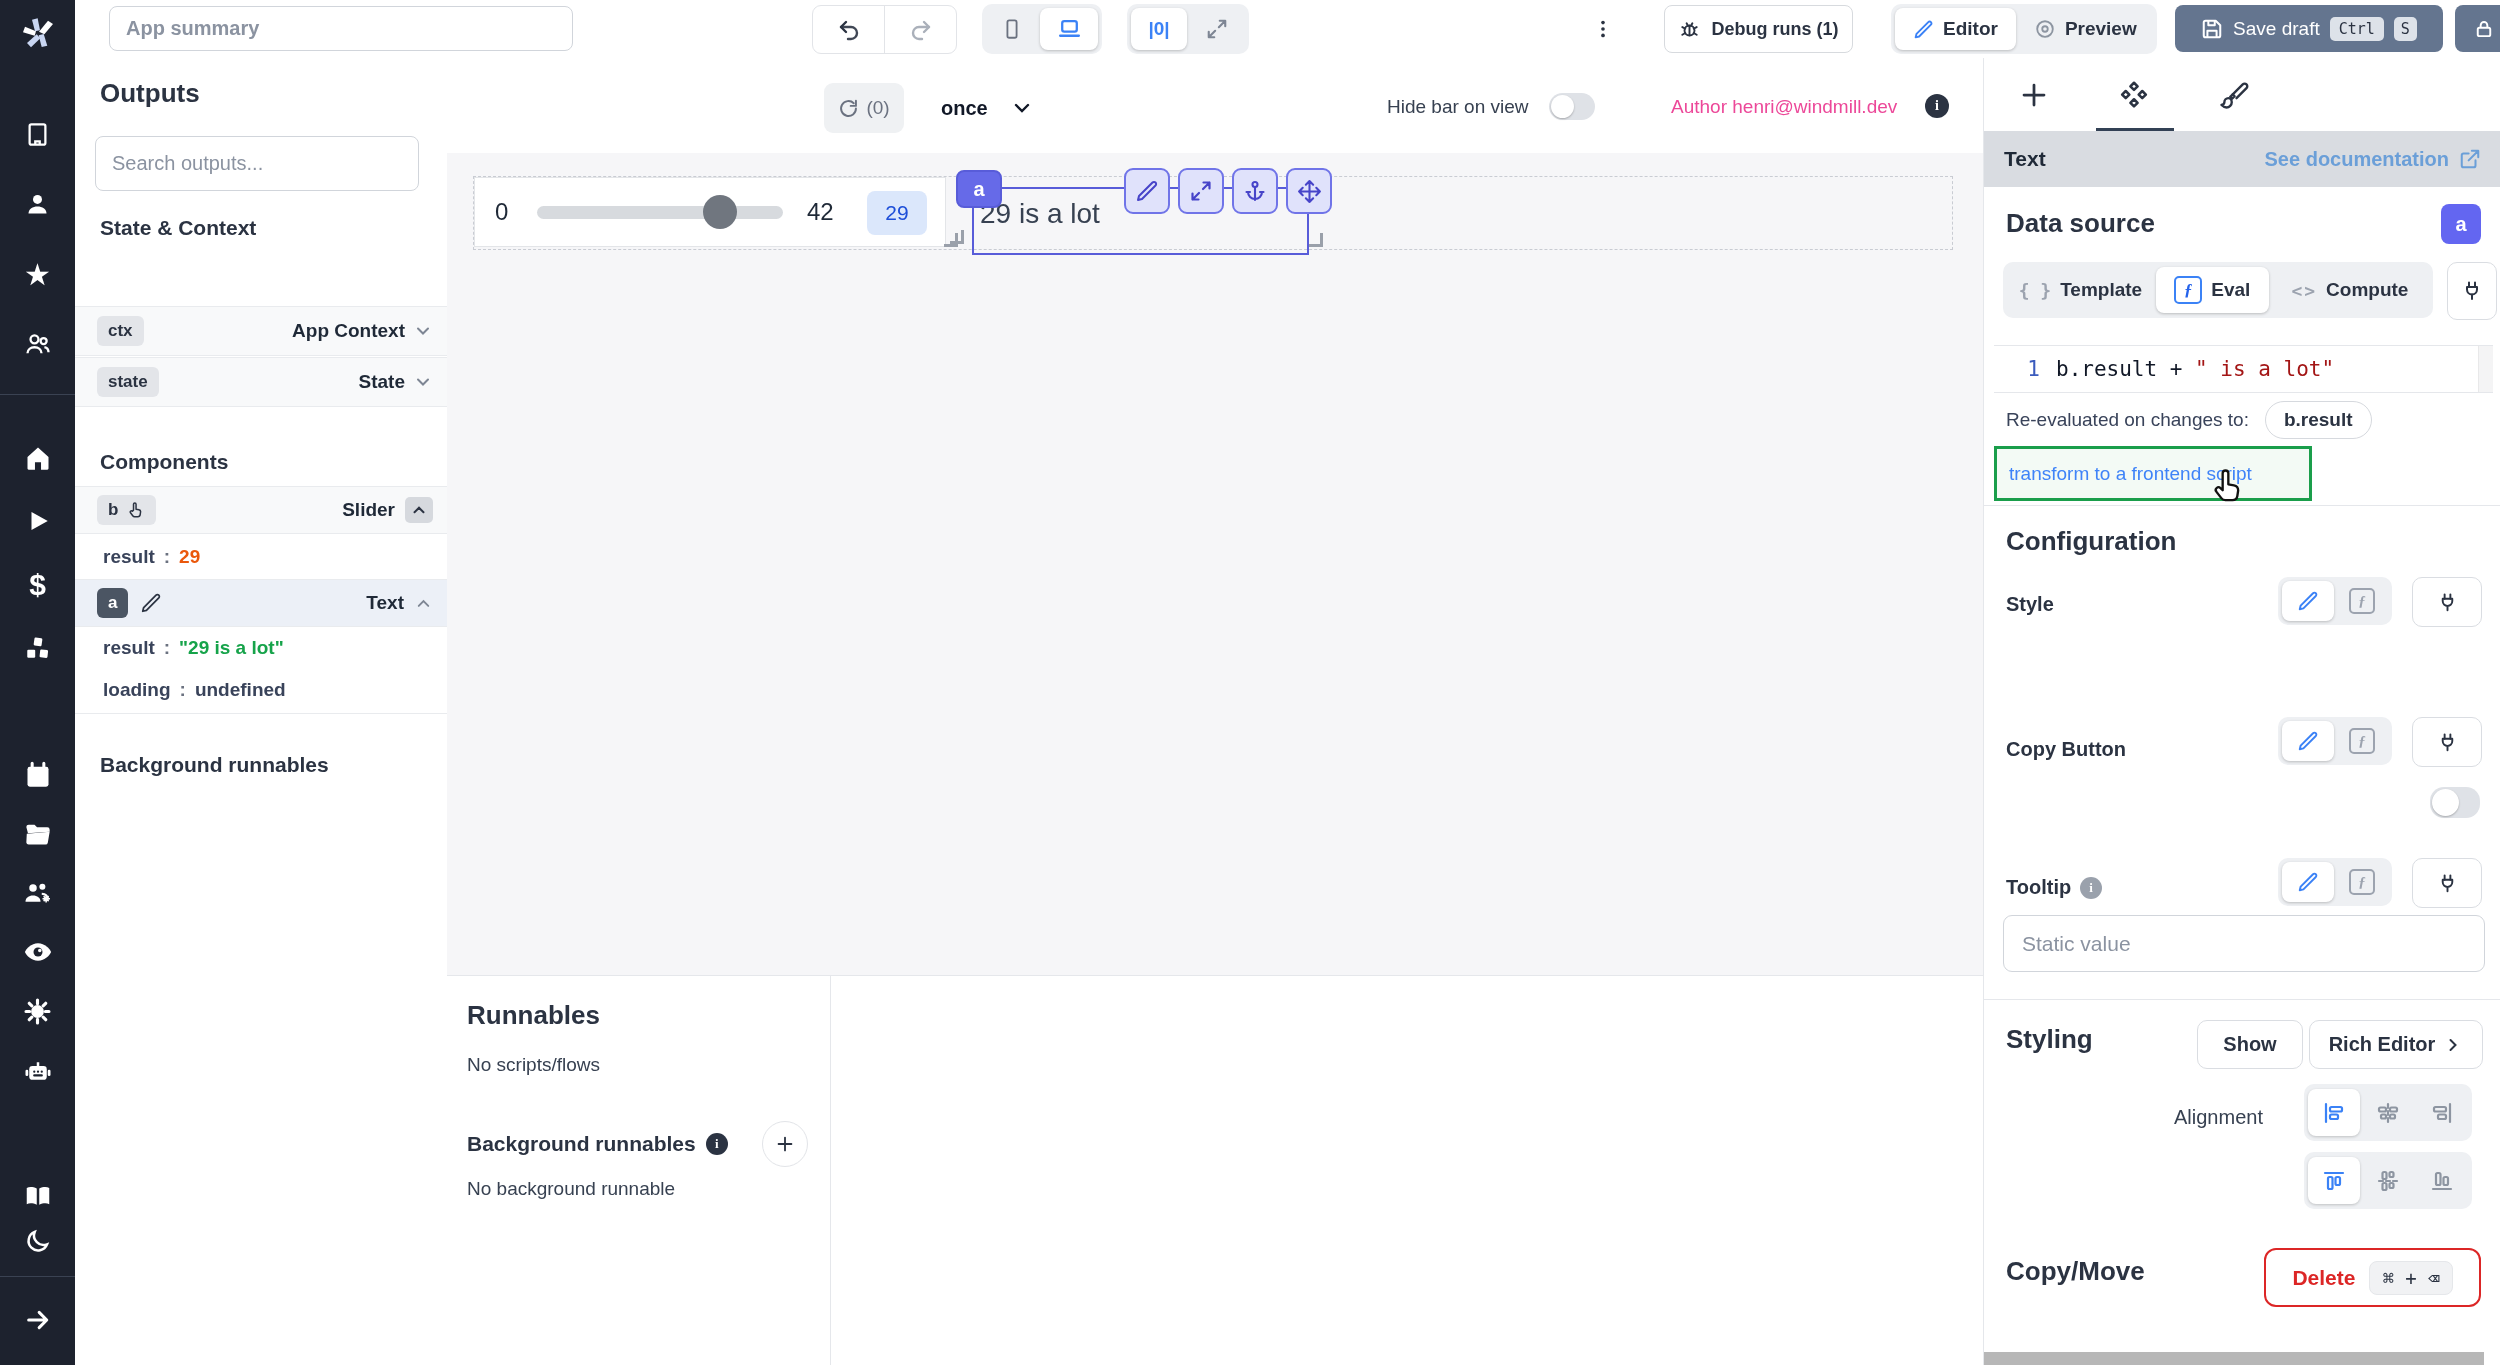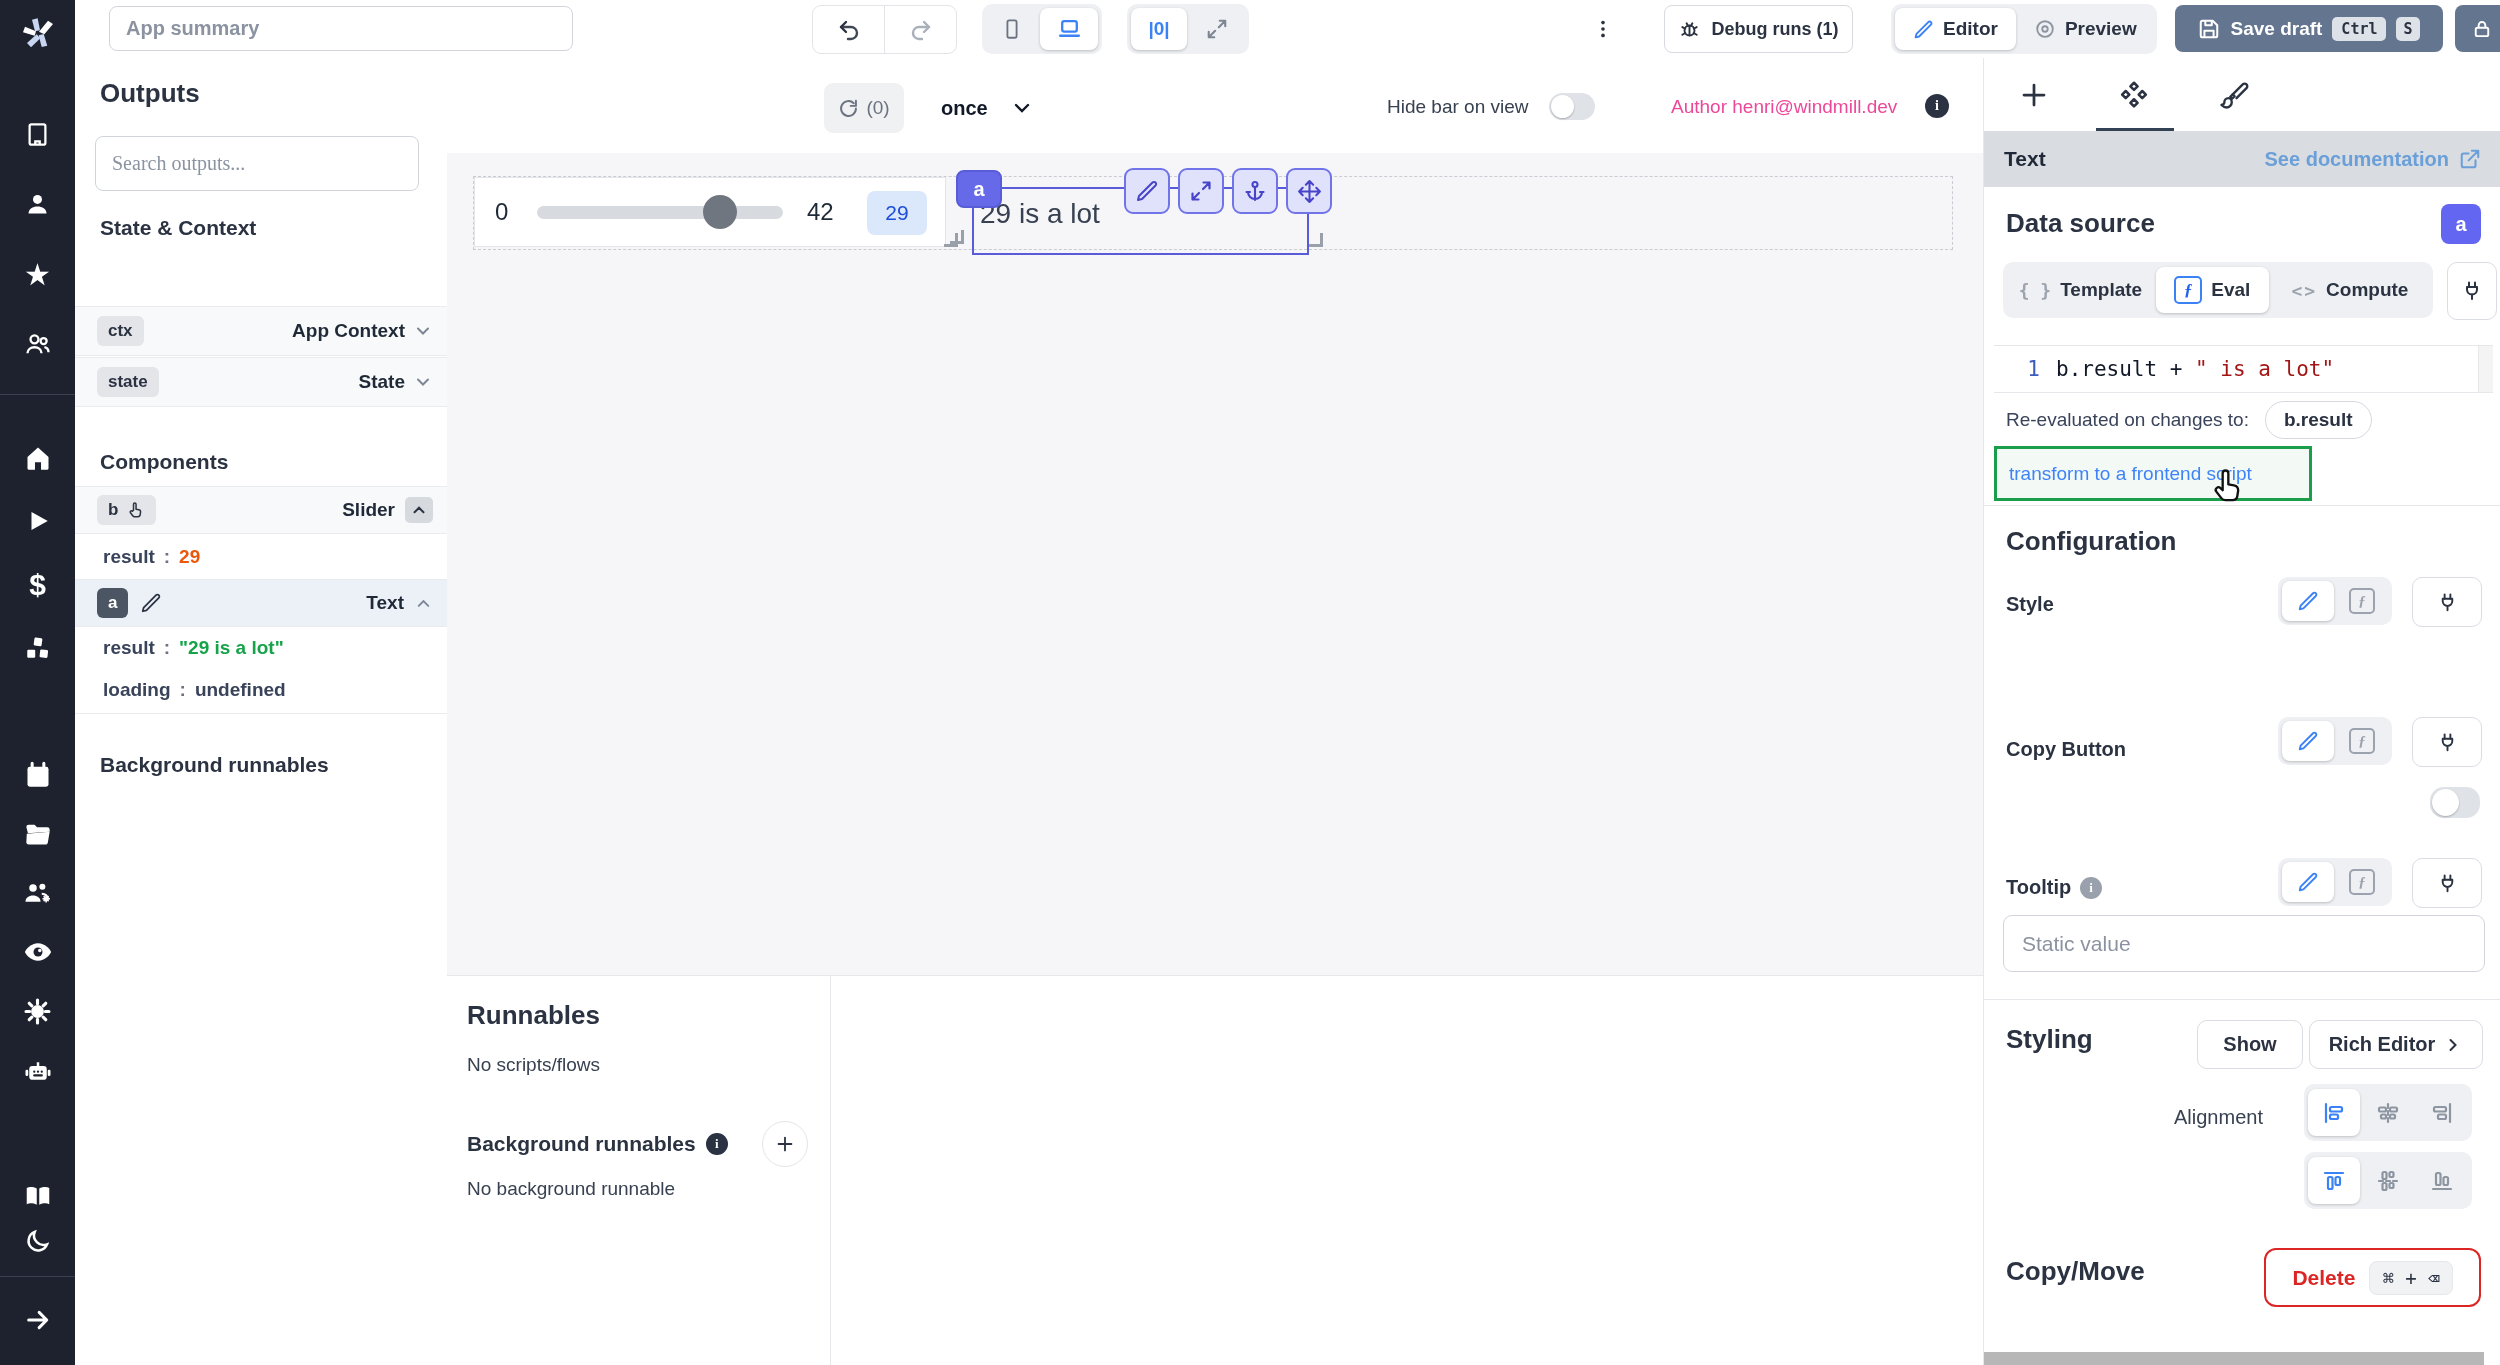--- a/index.html
+++ b/index.html
@@ -10,21 +10,21 @@
   svg{display:block;flex:none}
   
   .rail{left:0;top:0;width:75px;height:1365px;background:#1d222e}
   .rail .icon{position:absolute;left:0;width:75px;height:40px;display:flex;align-items:center;justify-content:center;color:#fff;cursor:pointer}
   .rail .divider{position:absolute;left:0;width:75px;height:1px;background:#3a4252}
   
   .topbar{left:93px;top:0;width:2425px;height:58px;background:#fff;border-bottom:1px solid #e5e7eb}
   .input{border:1px solid #d1d5db;border-radius:8px;background:#fff;font-family:"Liberation Sans",sans-serif;color:#374151;outline:none}
   .input::placeholder{color:#8b93a1}
   .pillbtn{background:#fff;border:1px solid #d7dade;border-radius:8px;display:flex;align-items:center;justify-content:center;gap:10px;font-weight:bold;font-size:18px;color:#2b3342;cursor:pointer}
-  .bluebtn{background:#64758f;border-radius:8px;color:#fff;font-weight:bold;font-size:19px;display:flex;align-items:center;justify-content:center;gap:10px;cursor:pointer}
+  .bluebtn{background:#64758f;border-radius:8px;color:#fff;font-weight:normal;font-size:19px;display:flex;align-items:center;justify-content:center;gap:10px;cursor:pointer}
   .kbdlight{background:#dde2e9;border-radius:5px;color:#2b3342;font-family:"DejaVu Sans Mono",monospace;font-size:15px;padding:3px 9px}
   .seg{background:#eef0f3;border-radius:10px;display:flex;align-items:center;padding:4px;gap:2px}
   .segitem{display:flex;align-items:center;justify-content:center;gap:9px;border-radius:8px;cursor:pointer;color:#6b7280}
   .segitem.on{background:#fff;box-shadow:0 1px 3px rgba(0,0,0,.22);color:#2b3342}
   
   .outputs{left:75px;top:58px;width:372px;height:1307px;background:#fff;border-right:1px solid #e5e7eb}
   .h1{font-size:26px;font-weight:bold;color:#2b3342}
   .h2{font-size:21px;font-weight:bold;color:#2b3342}
   .row{position:absolute;left:0;width:372px;display:flex;align-items:center;box-sizing:border-box;
        border-top:1px solid #e9ebee;border-bottom:1px solid #e9ebee;background:#f8f9fa;padding:0 14px 0 22px;cursor:pointer}
@@ -257,21 +257,21 @@
       <svg width="20" height="20" viewBox="0 0 24 24" fill="none" stroke="#fff" stroke-width="2.3">
           <rect x="4.5" y="10.5" width="15" height="10" rx="2"></rect>
           <path d="M8 10.5V7.5a4 4 0 0 1 8 0v3"></path>
         </svg>
       <span>Deploy</span>
     </div>
   </div>
 
   <div class="abs outputs">
     <div class="abs h1" style="left:25px;top:20px">Outputs</div>
-    <input class="abs input" style="left: 20px; top: 78px; width: 290px; height: 53px; padding: 0px 16px; font-size: 20px; font-family: Liberation Serif, serif;" placeholder="Search outputs...">
+    <input class="abs input" style="left: 20px; top: 78px; width: 290px; height: 53px; padding: 0px 16px; font-size: 20px;" placeholder="Search outputs...">
     <div class="abs h2" style="left:25px;top:158px">State &amp; Context</div>
 
     <div class="row" style="top:248px;height:50px">
       <span class="chip">ctx</span>
       <span style="margin-left:auto;font-size:19px;font-weight:bold">App Context</span>
       <svg width="20" height="20" viewBox="0 0 24 24" fill="none" stroke="#7e8694" stroke-width="2.4" stroke-linecap="round" style="margin-left:8px">
           <path d="m6 9 6 6 6-6"></path>
         </svg>
     </div>
 

